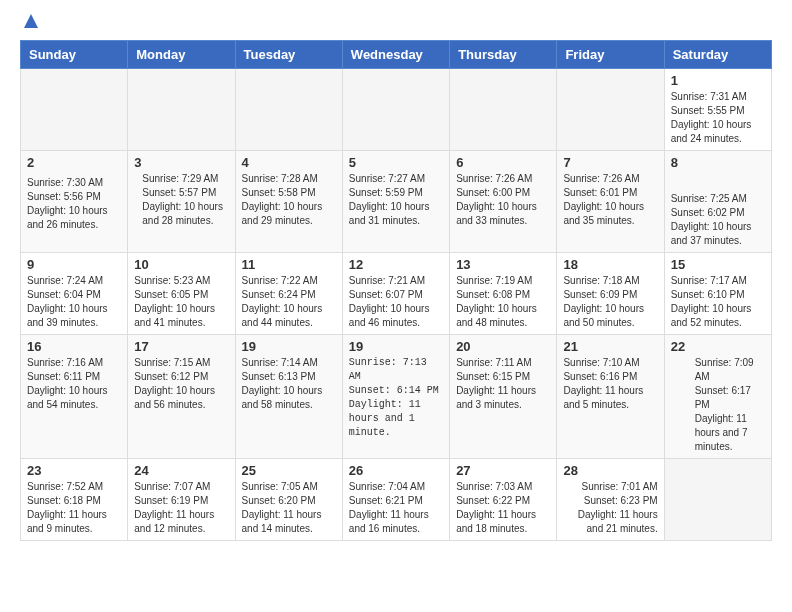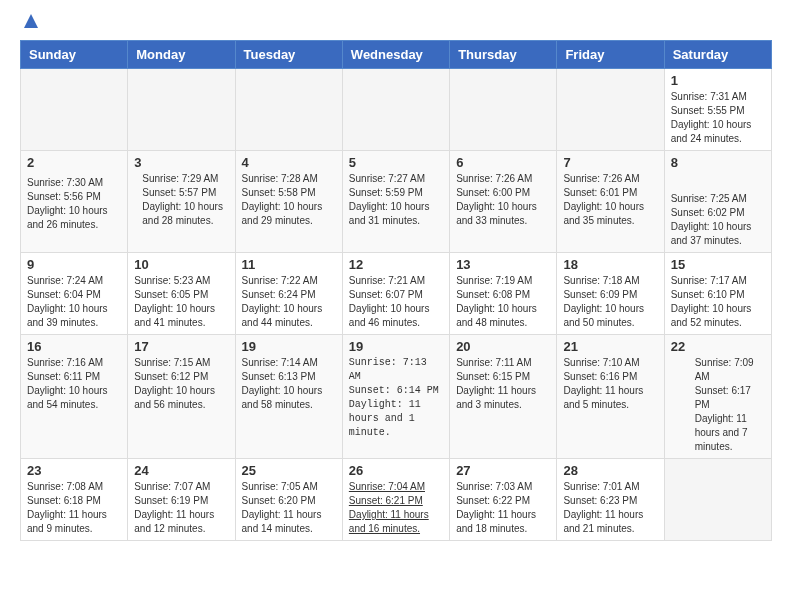--- a/index.html
+++ b/index.html
@@ -266,50 +266,50 @@
         <td>
           <span class="day-num">22</span>
           <div class="day-info" style="white-space: pre-line; margin-left: 24px;">Sunrise: 7:09 AM
 Sunset: 6:17 PM
 Daylight: 11 hours and 7 minutes.</div>
         </td>
       </tr>
       <tr>
         <td>
           <span class="day-num">23</span>
-          <div class="day-info" style="white-space: pre-line;">Sunrise: 7:08 AM
+          <div class="day-info" style="white-space: pre-line;">Sunrise: 7:52 AM
 Sunset: 6:18 PM
 Daylight: 11 hours and 9 minutes.</div>
         </td>
         <td>
           <span class="day-num">24</span>
           <div class="day-info" style="white-space: pre-line;">Sunrise: 7:07 AM
 Sunset: 6:19 PM
 Daylight: 11 hours and 12 minutes.</div>
         </td>
         <td>
           <span class="day-num">25</span>
           <div class="day-info" style="white-space: pre-line;">Sunrise: 7:05 AM
 Sunset: 6:20 PM
 Daylight: 11 hours and 14 minutes.</div>
         </td>
         <td>
           <span class="day-num">26</span>
-          <div class="day-info" style="white-space: pre-line; text-decoration: underline;">Sunrise: 7:04 AM
+          <div class="day-info" style="white-space: pre-line;">Sunrise: 7:04 AM
 Sunset: 6:21 PM
 Daylight: 11 hours and 16 minutes.</div>
         </td>
         <td>
           <span class="day-num">27</span>
           <div class="day-info" style="white-space: pre-line;">Sunrise: 7:03 AM
 Sunset: 6:22 PM
 Daylight: 11 hours and 18 minutes.</div>
         </td>
         <td>
           <span class="day-num">28</span>
-          <div class="day-info" style="white-space: pre-line;">Sunrise: 7:01 AM
+          <div class="day-info" style="white-space: pre-line; text-align: right;">Sunrise: 7:01 AM
 Sunset: 6:23 PM
 Daylight: 11 hours and 21 minutes.</div>
         </td>
         <td class="empty-cell"></td>
       </tr>
     </tbody>
 </table>
 
 </body></html>

